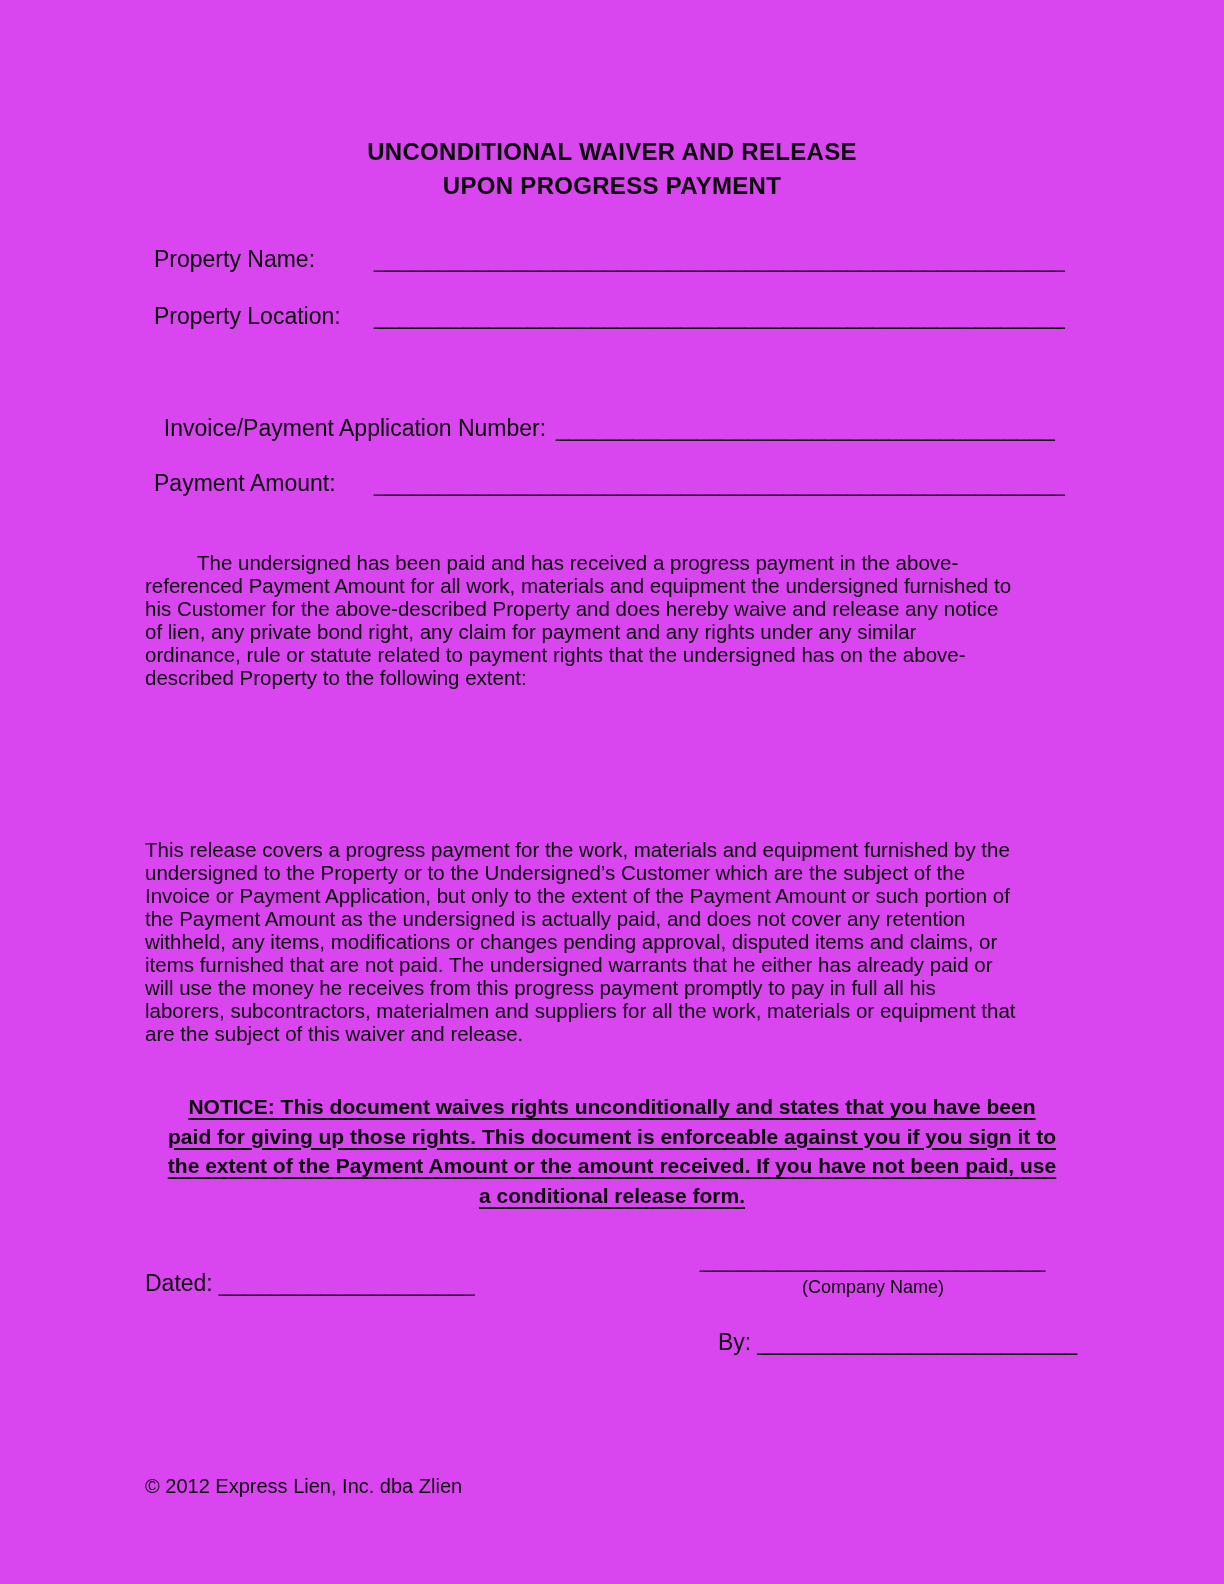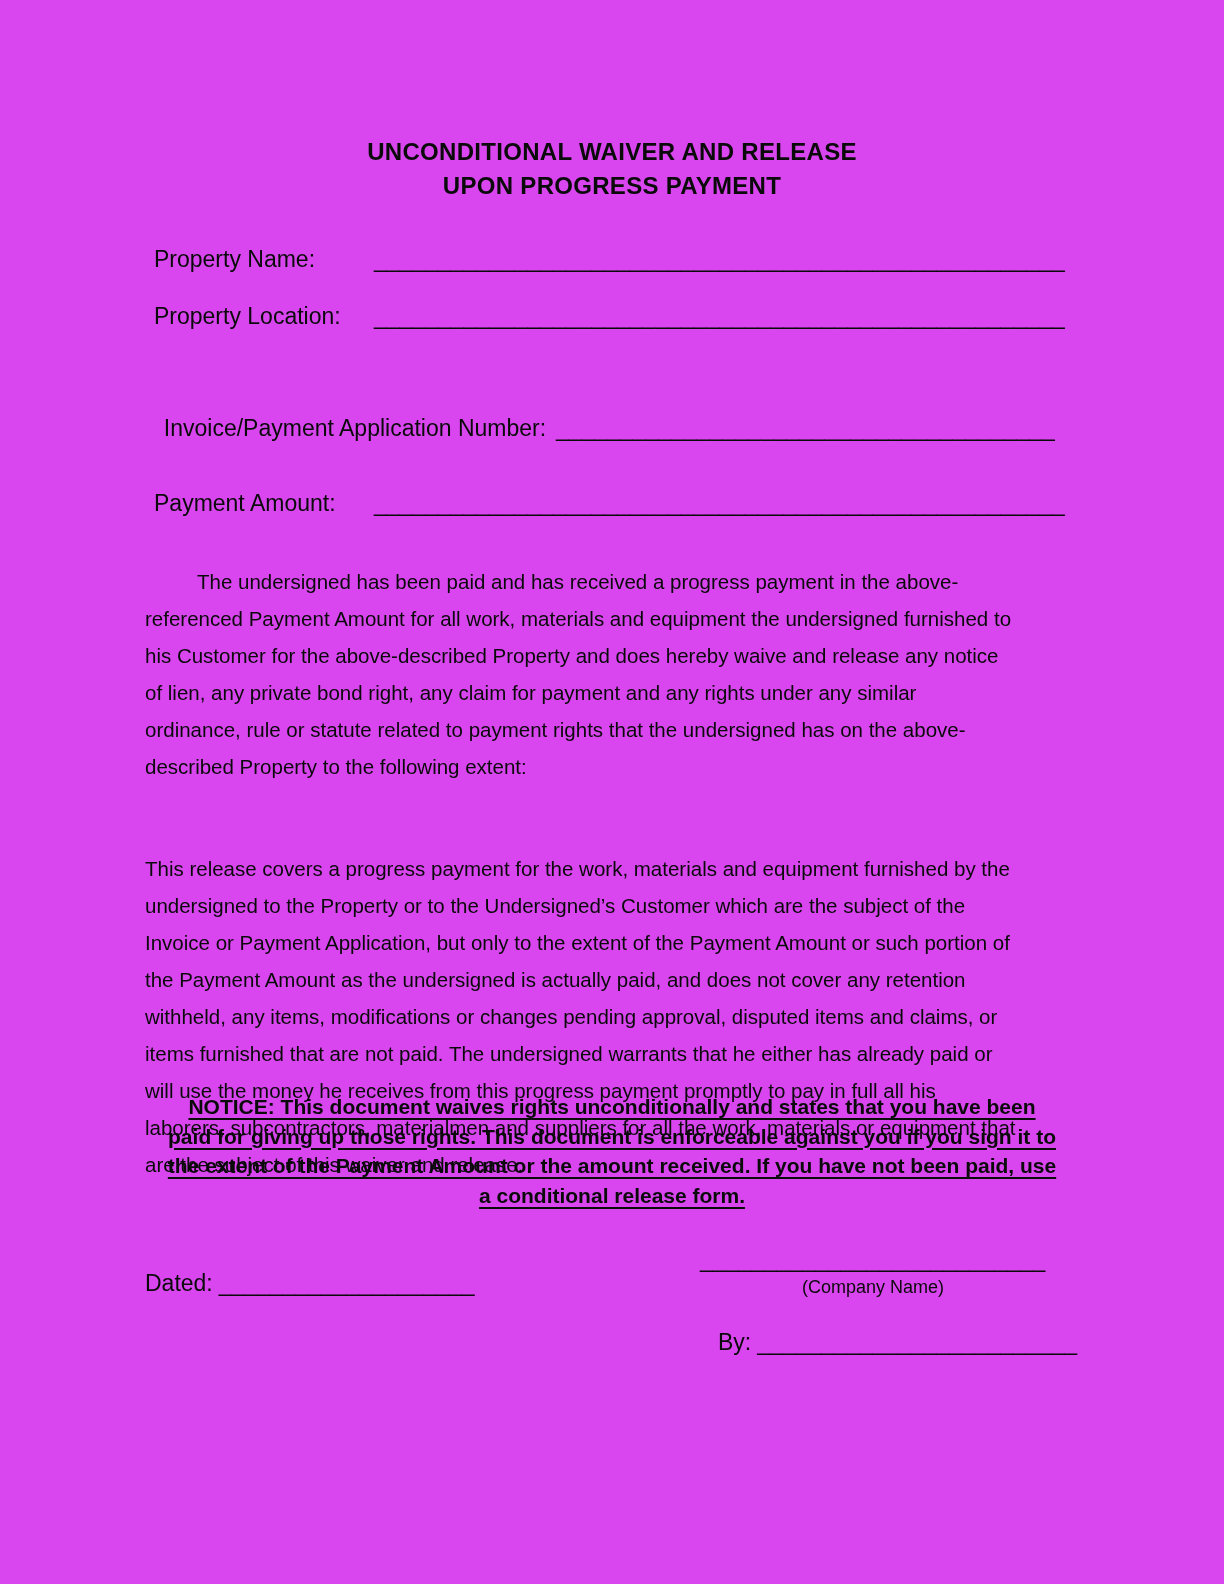--- a/index.html
+++ b/index.html
@@ -35,33 +35,32 @@
     white-space: nowrap;
   }
   .frow .flabel { display: inline-block; }
   .w220 { width: 220px; }
   .w287 { width: 287px; }
   .w402 { width: 402px; text-align: center; }
   .r0 { top: 246px; }
   .r1 { top: 303px; }
   .r2 { top: 359px; }
   .r3 { top: 415px; }
-  .r4 { top: 470px; margin-top: 20px; }
+  .r4 { top: 470px; }
   .fline { letter-spacing: 0; }
   .ml6 { margin-left: 6px; }
 
   
   .para {
     position: absolute;
     left: 145px;
     width: 1000px;
     font-size: 20.5px;
-    line-height: 37px;
+    line-height: 23px;
     white-space: pre-line;
-    margin-top: 12px;
   }
   .p1 { top: 551px; text-indent: 52px; }
   .p2 { top: 838px; }
 
   
   .notice {
     position: absolute;
     left: 142px;
     top: 1092px;
     width: 940px;
@@ -155,14 +154,15 @@
 
   <div class="sig sig-company-line">___________________________</div>
 
   <div class="company-caption">(Company Name)</div>
 
   <div class="sig sig-by">
     <span>By:</span><span class="fline ml6">_________________________</span>
   </div>
 
 
+  <div class="footer">© 2012 Express Lien, Inc. dba Zlien</div>
 
 </div>
 
 </body></html>

